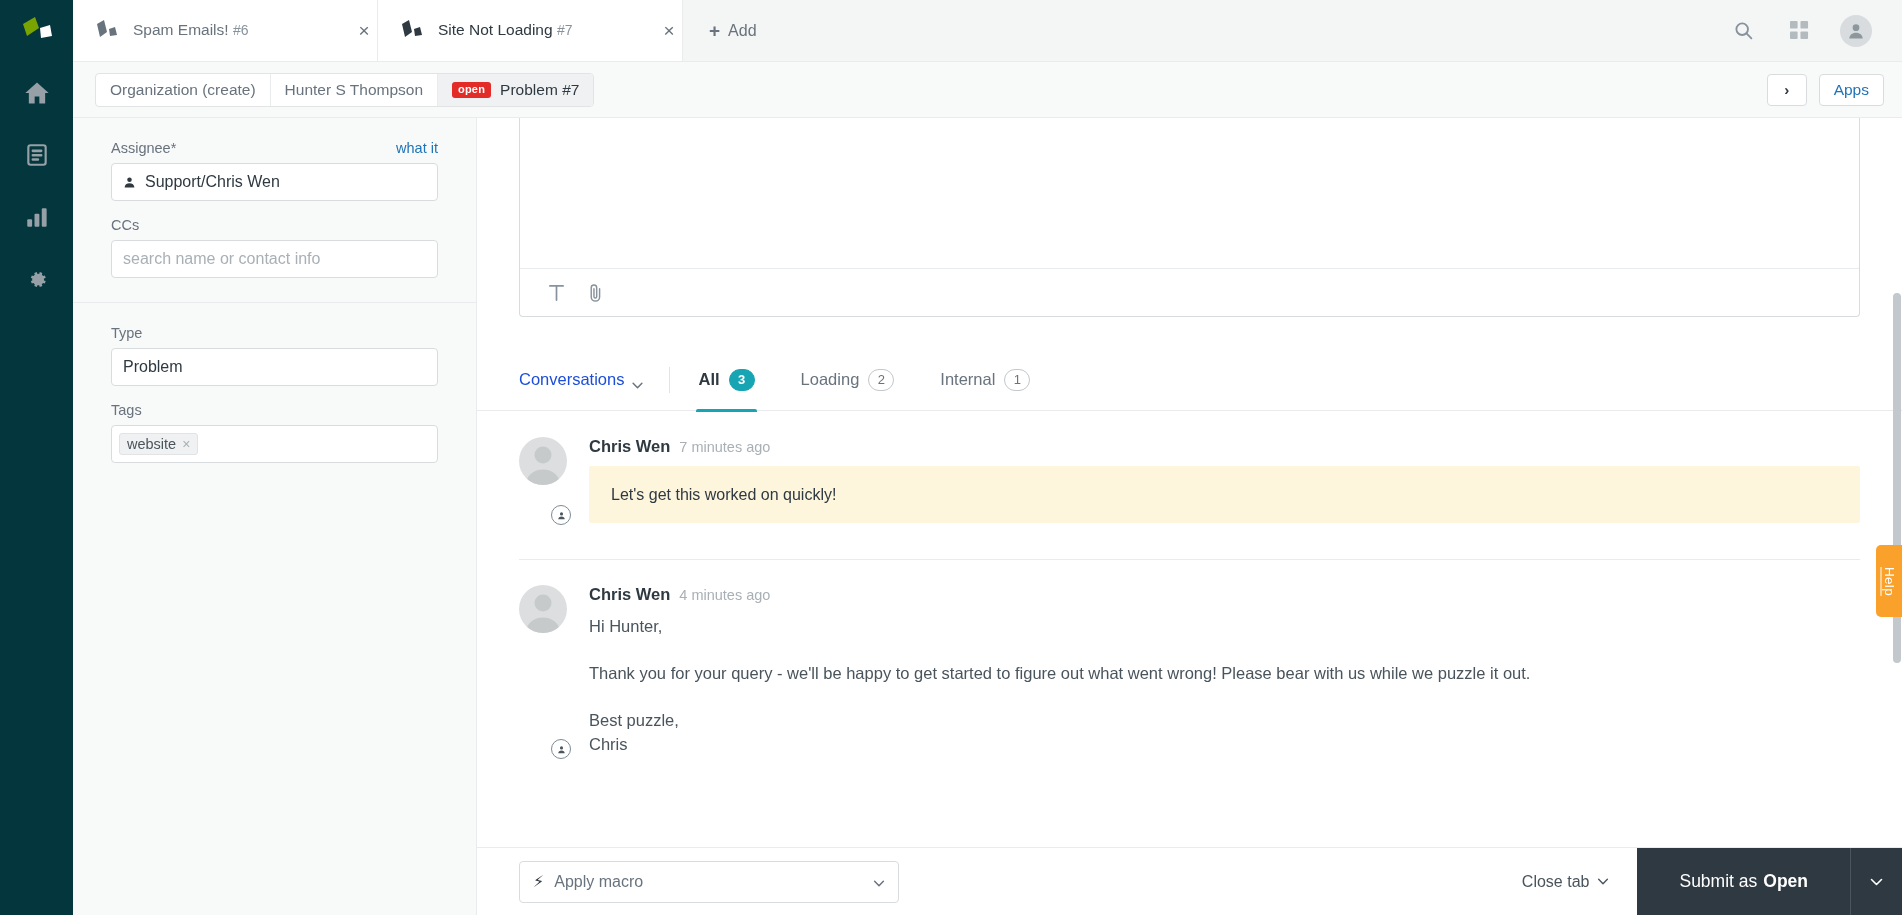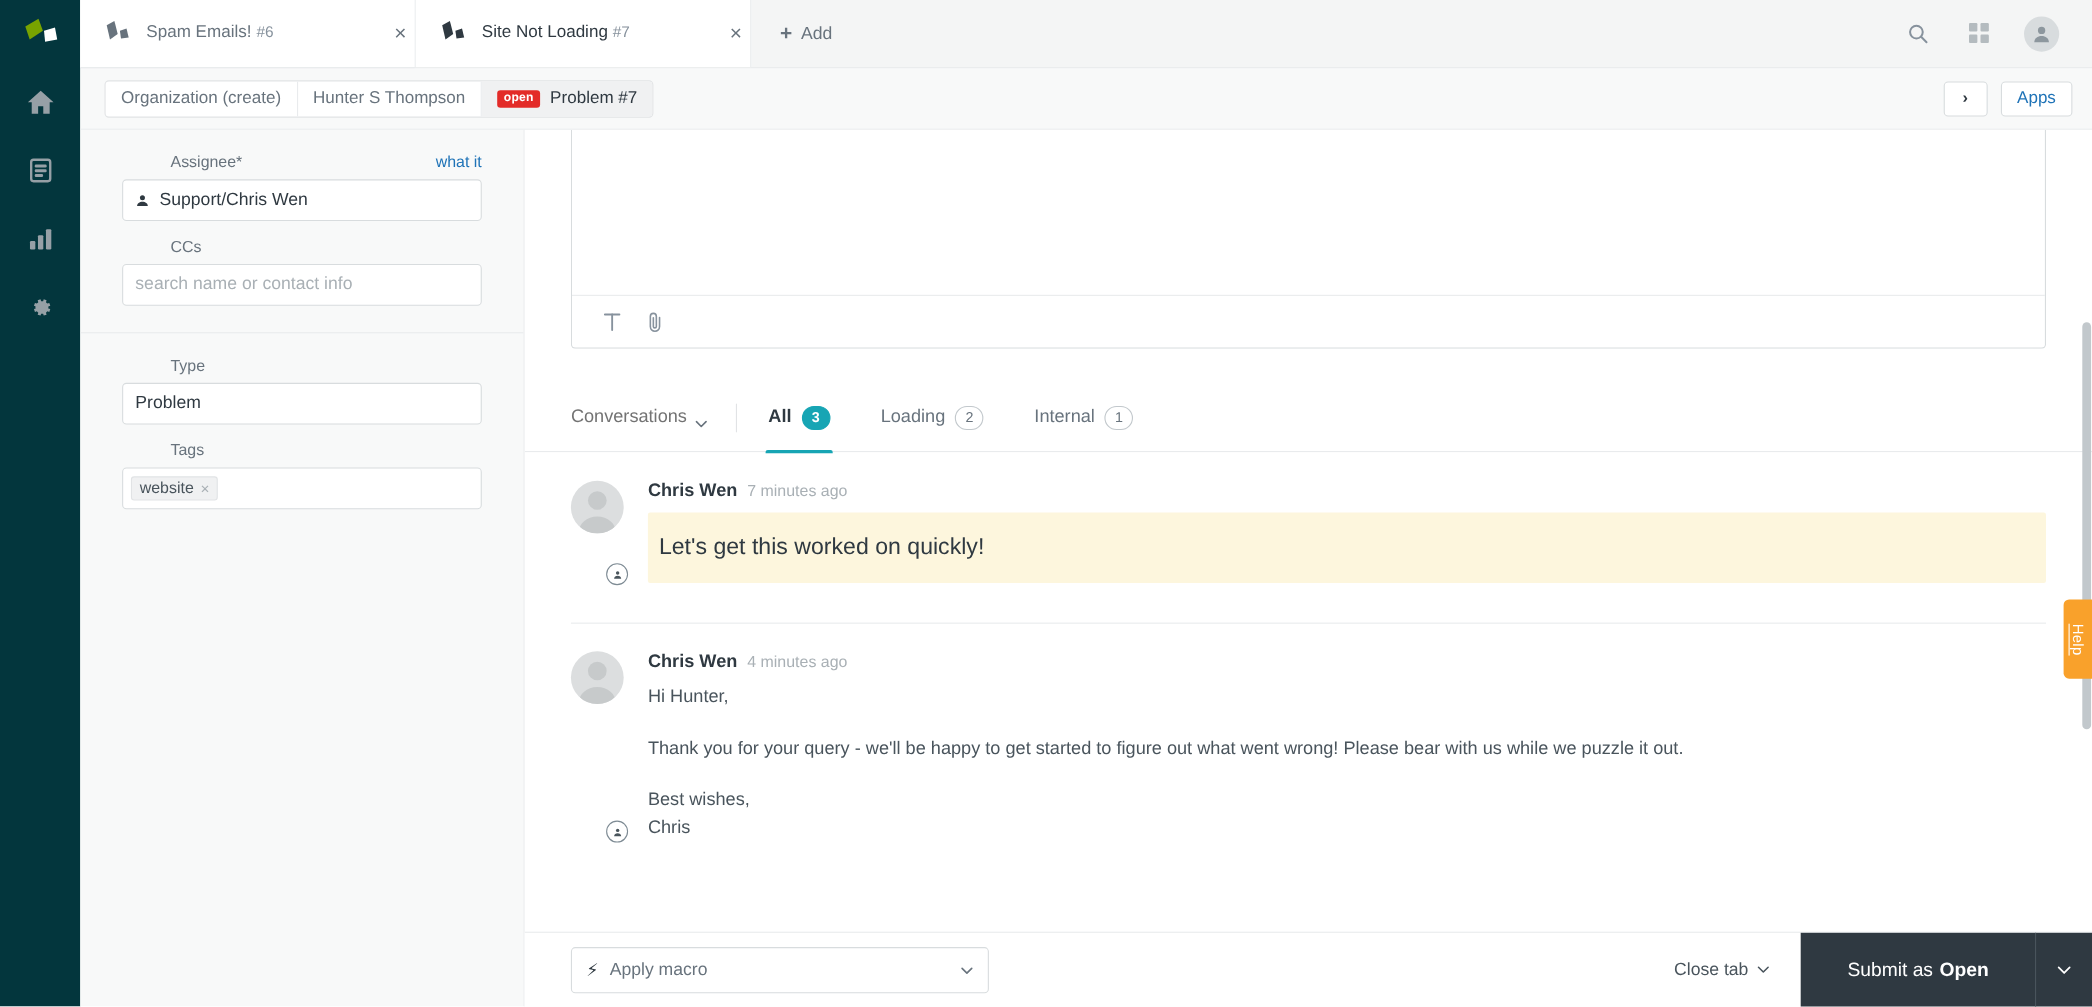--- a/index.html
+++ b/index.html
@@ -131,21 +131,21 @@
     background: #f8f9f9;
     border-right: 1px solid #e9ebed;
     display: flex; flex-direction: column;
     overflow: hidden;
   }
   .props-sec { padding: 22px 38px 24px 38px; }
   .props-sec.bordered { border-bottom: 1px solid #e9ebed; }
   .field { margin-bottom: 16px; }
   .field:last-child { margin-bottom: 0; }
   .flabel-row { display: flex; align-items: baseline; justify-content: space-between; margin-bottom: 7px; }
-  .flabel { font-size: 14.5px; color: #68737d; margin-left: 44px; }
+  .flabel { font-size: 14.5px; color: #68737d; }
   .take-it { font-size: 14.5px; color: #1f73b7; cursor: pointer; }
   .finput {
     width: 100%; height: 38px; background: #fff;
     border: 1px solid #d8dcde; border-radius: 4px;
     display: flex; align-items: center; gap: 9px;
     padding: 0 11px; font-size: 16px; color: #2f3941;
   }
   .finput.placeholder { color: #a9b0b5; }
   .row2 { display: flex; gap: 14px; }
   .row2 > .field { flex: 1; margin-bottom: 0; }
@@ -179,21 +179,21 @@
   }
   .ctool { cursor: pointer; color: #87929d; display: flex; align-items: center; }
 
   
   .convo-tabs {
     display: flex; align-items: center;
     padding: 0 42px; height: 62px; margin-top: 32px;
     border-bottom: 1px solid #e9ebed;
     position: relative;
   }
-  .convo-drop { display: flex; align-items: flex-end; gap: 8px; font-size: 16.5px; color: #737373; cursor: pointer; }
+  .convo-drop { display: flex; align-items: flex-end; gap: 8px; font-size: 16.5px; color: #1d4ed8; cursor: pointer; }
   .convo-sep { width: 1px; height: 26px; background: #e1e3e5; margin: 0 26px; }
   .ctab {
     display: flex; align-items: center; gap: 9px;
     height: 62px; padding: 0 2px; margin-right: 42px;
     font-size: 16.5px; color: #68737d; cursor: pointer; position: relative;
   }
   .ctab.active { color: #2f3941; font-weight: 700; }
   .ctab.active::after {
     content: ""; position: absolute; left: 0; right: 0; bottom: -1px;
     height: 3px; background: #17a5b4; border-radius: 2px 2px 0 0;
@@ -222,22 +222,22 @@
     position: absolute; right: -4px; bottom: -2px;
     width: 20px; height: 20px; border-radius: 50%;
     background: #fff; border: 1px solid #7e8b94;
     display: flex; align-items: center; justify-content: center;
   }
   .cm-body { flex: 1; min-width: 0; }
   .cm-head { display: flex; align-items: baseline; gap: 9px; margin-bottom: 10px; }
   .cm-author { font-size: 16.5px; font-weight: 700; color: #2f3941; }
   .cm-time { font-size: 14.5px; color: #a9b0b5; }
   .cm-internal {
-    background: #fdf6dd; padding: 17px 10px; border-radius: 2px;
-    font-size: 21px; color: #2f3941; line-height: 1.45;
+    background: #fdf6dd; padding: 17px 22px; border-radius: 2px;
+    font-size: 16px; color: #2f3941; line-height: 1.45;
   }
   .cm-text { font-size: 16.5px; color: #49545c; line-height: 1.5; }
   .cm-text p { margin: 0 0 22px 0; }
   .cm-text p:last-child { margin-bottom: 0; }
   .cm-text .sig { line-height: 1.5; }
 
   
   .footer {
     height: 68px; min-height: 68px; background: #fff;
     border-top: 1px solid #e9ebed;
@@ -562,21 +562,21 @@
               </div>
               <div class="cm-body">
                 <div class="cm-head">
                   <span class="cm-author">Chris Wen</span>
                   <span class="cm-time">4 minutes ago</span>
                 </div>
                 <div class="cm-text">
                   <p>Hi Hunter,</p>
                   <p>Thank you for your query - we'll be happy to get started to figure out what went wrong! Please bear with us while we puzzle it out.</p>
                   <p class="sig">
-                    <span>Best wishes,</span><br>
+                    <span>Best puzzle,</span><br>
                     <span>Chris</span>
                   </p>
                 </div>
               </div>
             </div>
           </div>
         </div>
 
         <div class="footer">
           <div class="macro">

